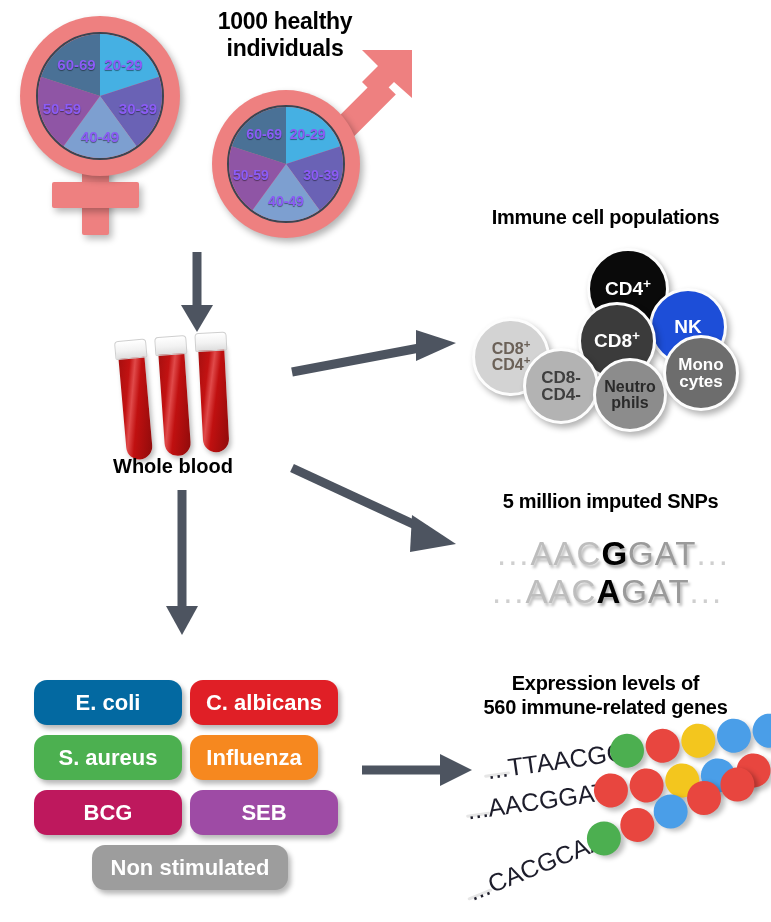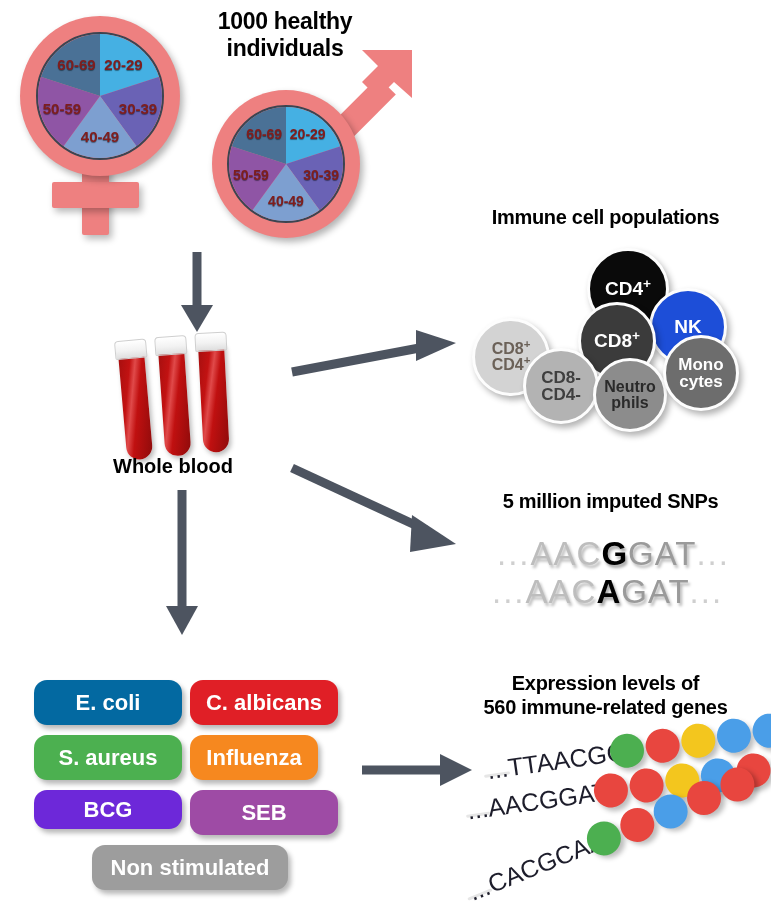--- a/index.html
+++ b/index.html
@@ -26,21 +26,21 @@
   .bar-v{position:absolute;background:#ee8080;border-radius:2px;}
   .pie-ring{
     position:absolute;border-radius:50%;background:#ee8080;
     box-shadow:3px 4px 7px rgba(0,0,0,0.30);
   }
   .pie-inner{
     position:absolute;border-radius:50%;overflow:hidden;
     border:2px solid #3c4450;box-sizing:border-box;
   }
   .slice-lbl{
-    position:absolute;color:#7f1d1d;font-weight:bold;
+    position:absolute;color:#8b5cf6;font-weight:bold;
     text-shadow:0 1px 1px rgba(0,0,0,.45);white-space:nowrap;
     transform:translate(-50%,-50%);
   }
 
   
   .arrow-svg{position:absolute;overflow:visible;}
 
   
   .tube{position:absolute;}
   .tube-body{
@@ -229,21 +229,21 @@
     </div>
     <div class="stim" style="left:160px;top:0px;width:148px;height:45px;background:#e01f26;">
       <span>C. albicans</span>
     </div>
     <div class="stim" style="left:4px;top:55px;width:148px;height:45px;background:#4cb050;">
       <span>S. aureus</span>
     </div>
     <div class="stim" style="left:160px;top:55px;width:128px;height:45px;background:#f6881f;">
       <span>Influenza</span>
     </div>
-    <div class="stim" style="left:4px;top:110px;width:148px;height:39px;background:#6d28d9;">
+    <div class="stim" style="left:4px;top:110px;width:148px;height:45px;background:#be185d;">
       <span>BCG</span>
     </div>
     <div class="stim" style="left:160px;top:110px;width:148px;height:45px;background:#9e4ba5;">
       <span>SEB</span>
     </div>
     <div class="stim" style="left:62px;top:165px;width:196px;height:45px;background:#9d9d9d;">
       <span>Non stimulated</span>
     </div>
   </div>
 

